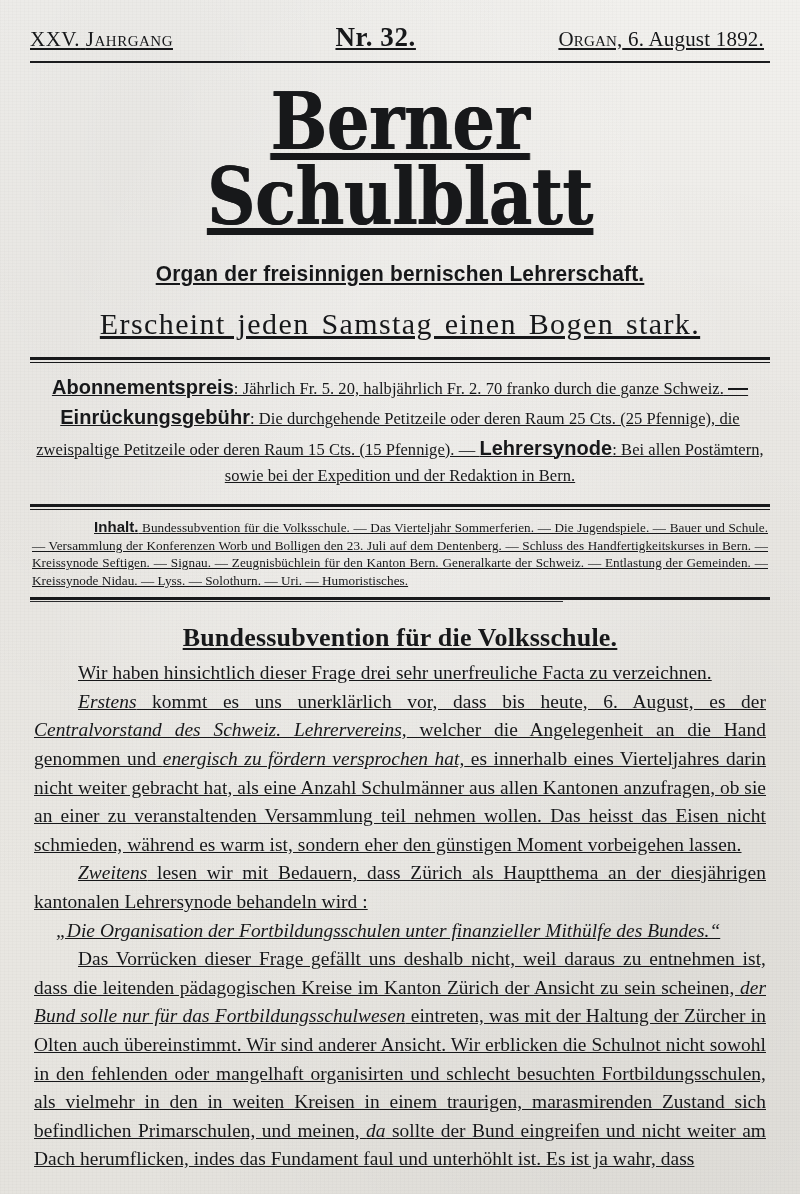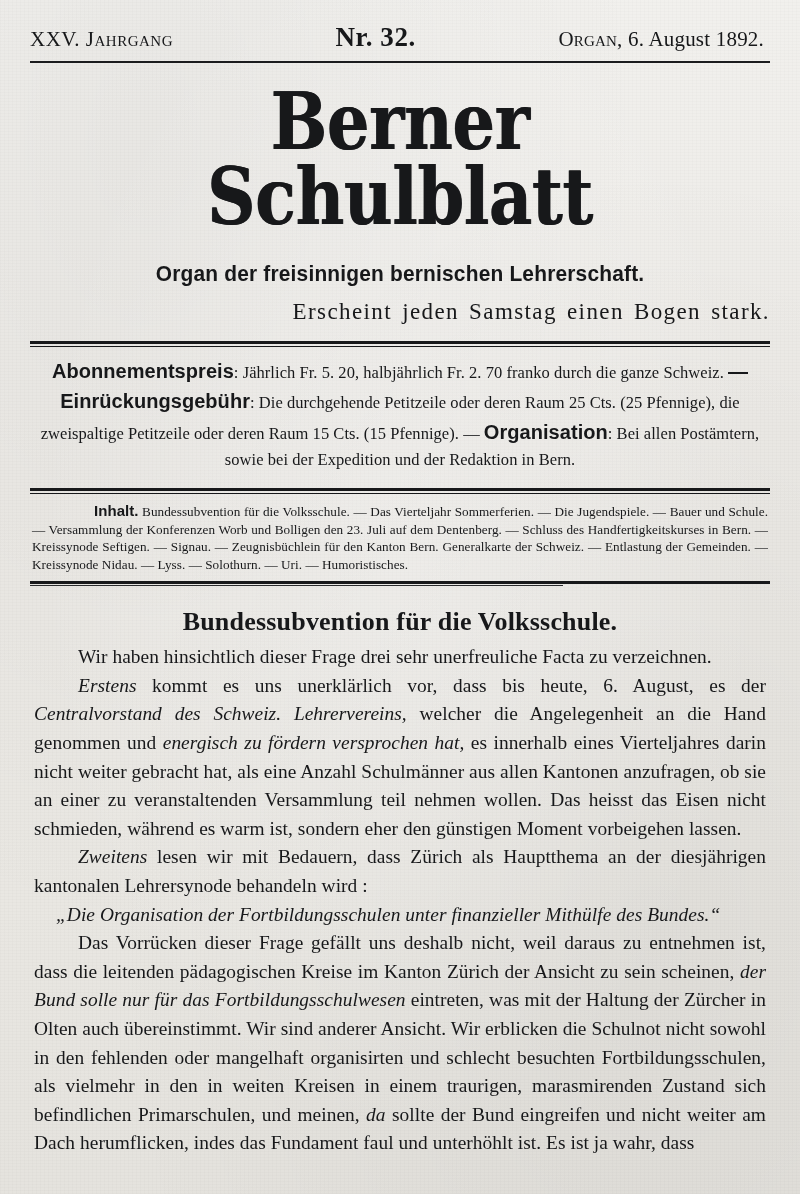--- a/index.html
+++ b/index.html
@@ -14,20 +14,21 @@
     margin: 0 auto;
     background:
       radial-gradient(ellipse at 18% 12%, rgba(0,0,0,0.035) 0%, rgba(0,0,0,0) 55%),
       radial-gradient(ellipse at 82% 78%, rgba(0,0,0,0.04) 0%, rgba(0,0,0,0) 60%),
       linear-gradient(176deg, #f2f1ee 0%, #eceae6 38%, #e9e7e2 72%, #e4e2dd 100%);
     color: #17181a;
     font-family: "Liberation Serif", "DejaVu Serif", serif;
     overflow: hidden;
     box-sizing: border-box;
     padding: 0 30px;
+    text-decoration: underline;
   }
   
   .page::before {
     content: "";
     position: absolute;
     inset: 0;
     pointer-events: none;
     opacity: .5;
     background-image:
       repeating-linear-gradient(0deg, rgba(0,0,0,0.022) 0px, rgba(0,0,0,0.022) 1px, rgba(255,255,255,0) 1px, rgba(255,255,255,0) 3px),
@@ -89,24 +90,24 @@
   .subtitle1 {
     text-align: center;
     font-family: "Liberation Sans", "DejaVu Sans", sans-serif;
     font-weight: bold;
     font-size: 22px;
     letter-spacing: .2px;
     margin-top: 26px;
     transform: scaleX(0.95);
   }
   .subtitle2 {
-    text-align: right;
-    font-size: 23px;
+    text-align: center;
+    font-size: 30px;
     letter-spacing: 1.4px;
-    margin-top: 12px;
+    margin-top: 20px;
     word-spacing: 3px;
   }
 
   
   .rule-double {
     margin: 16px 0 0 0;
     height: 6px;
   }
   .rule-double .thick {
     height: 3px;
@@ -211,21 +212,21 @@
     <div class="subtitle2">Erscheint jeden Samstag einen Bogen stark.</div>
 
     <div class="rule-double">
       <div class="thick"></div>
       <div class="gap"></div>
       <div class="thin"></div>
     </div>
 
     <div class="subs">
       <b>Abonnementspreis</b><span>: Jährlich Fr. 5. 20, halbjährlich Fr. 2. 70 franko durch die ganze Schweiz.</span>
-      <b>— Einrückungsgebühr</b><span>: Die durchgehende Petitzeile oder deren Raum 25 Cts. (25 Pfennige), die zweispaltige Petitzeile oder deren Raum 15 Cts. (15 Pfennige). — </span><b>Organisation</b><span>: Bei allen Postämtern, sowie bei der Expedition und der Redaktion in Bern.</span>
+      <b>— Einrückungsgebühr</b><span>: Die durchgehende Petitzeile oder deren Raum 25 Cts. (25 Pfennige), die zweispaltige Petitzeile oder deren Raum 15 Cts. (15 Pfennige). — </span><b>Lehrersynode</b><span>: Bei allen Postämtern, sowie bei der Expedition und der Redaktion in Bern.</span>
     </div>
 
     <div class="rule-double">
       <div class="thick"></div>
       <div class="gap"></div>
       <div class="thin"></div>
     </div>
 
     <div class="contents">
       <span class="indent"></span><b>Inhalt.</b> <span>Bundessubvention für die Volksschule. — Das Vierteljahr Sommerferien. — Die Jugendspiele. — Bauer und Schule. — Versammlung der Konferenzen Worb und Bolligen den 23. Juli auf dem Dentenberg. — Schluss des Handfertigkeitskurses in Bern. — Kreissynode Seftigen. — Signau. — Zeugnisbüchlein für den Kanton Bern. Generalkarte der Schweiz. — Entlastung der Gemeinden. — Kreissynode Nidau. — Lyss. — Solothurn. — Uri. — Humoristisches.</span>

